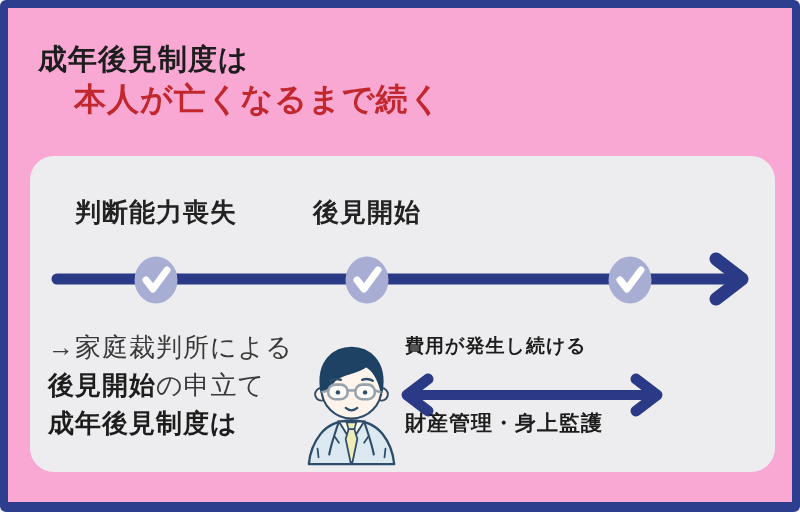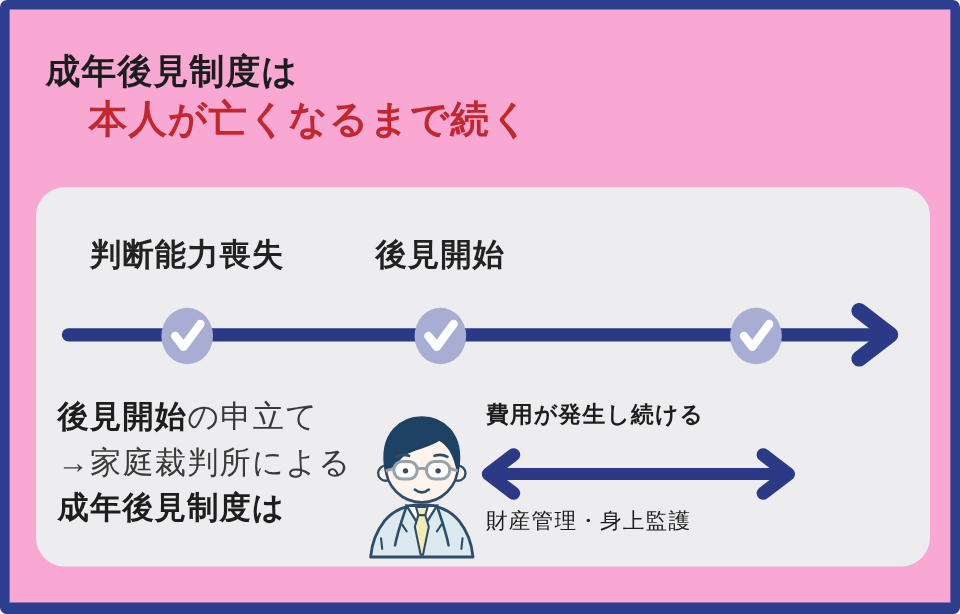--- a/index.html
+++ b/index.html
@@ -66,22 +66,22 @@
     position: absolute; left: 273px; top: 187px;
     width: 97px; height: 124px;
   }
 
   .right-cost {
     position: absolute; left: 375px; top: 177px;
     font-size: 19px; font-weight: 700; color: #1d1d1d;
     letter-spacing: 1px; white-space: nowrap;
   }
   .right-duties {
-    position: absolute; left: 375px; top: 266px;
-    font-size: 18px; font-weight: 400; color: #1d1d1d;
+    position: absolute; left: 375px; top: 253px;
+    font-size: 21px; font-weight: 700; color: #1d1d1d;
     letter-spacing: 1px; white-space: nowrap;
   }
 </style>
 </head>
 <body>
 
 <div class="frame">
 
   <div class="title-black">成年後見制度は</div>
   <div class="title-red">本人が亡くなるまで続く</div>
@@ -113,22 +113,22 @@
       </g>
 
       <g>
         <line x1="386" y1="239" x2="618" y2="239" stroke="#2a3a86" stroke-width="10" stroke-linecap="round"></line>
         <polyline points="398,223 377,239 398,255" fill="none" stroke="#2a3a86" stroke-width="11" stroke-linecap="round" stroke-linejoin="round"></polyline>
         <polyline points="606,223 627,239 606,255" fill="none" stroke="#2a3a86" stroke-width="11" stroke-linecap="round" stroke-linejoin="round"></polyline>
       </g>
     </svg>
 
     <div class="left-note">
+      <div>→家庭裁判所による</div>
       <div><span class="b">後見開始</span><span>の申立て</span></div>
-      <div>→家庭裁判所による</div>
       <div class="b">成年後見制度は</div>
     </div>
 
     <svg class="person-svg" viewBox="0 0 100 126">
 
       <path d="M50,79 C37,79 25,84 18,93 C10,103 7,113 6,124 L94,124 C93,113 90,103 82,93 C75,84 63,79 50,79 Z" fill="#dce9f0" stroke="#2e4d6b" stroke-width="2.4" stroke-linejoin="round"></path>
 
       <polygon points="37,80 50,101 63,80" fill="#ffffff" stroke="#2e4d6b" stroke-width="2"></polygon>
 
       <polygon points="45,81 55,81 53,88 47,88" fill="#f1ecb4" stroke="#2e4d6b" stroke-width="1.8"></polygon>

